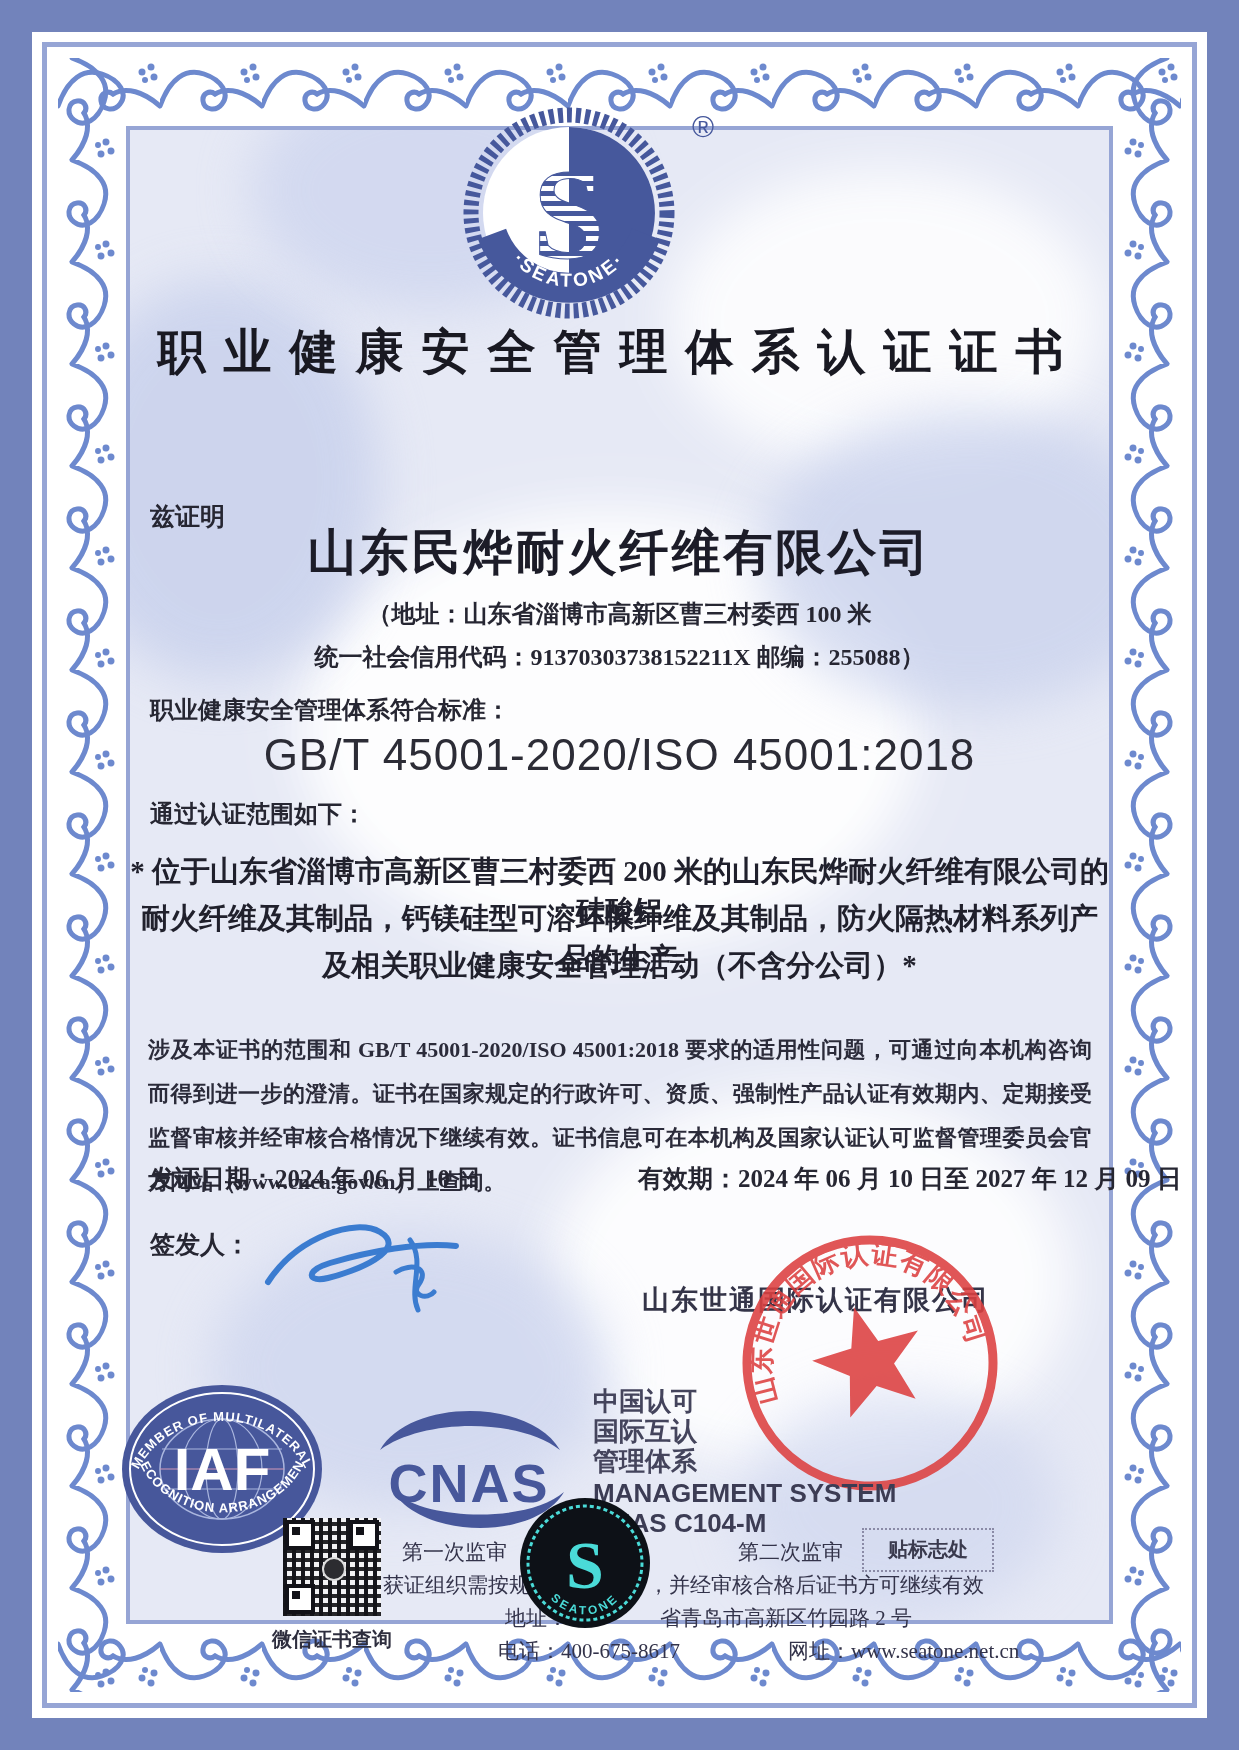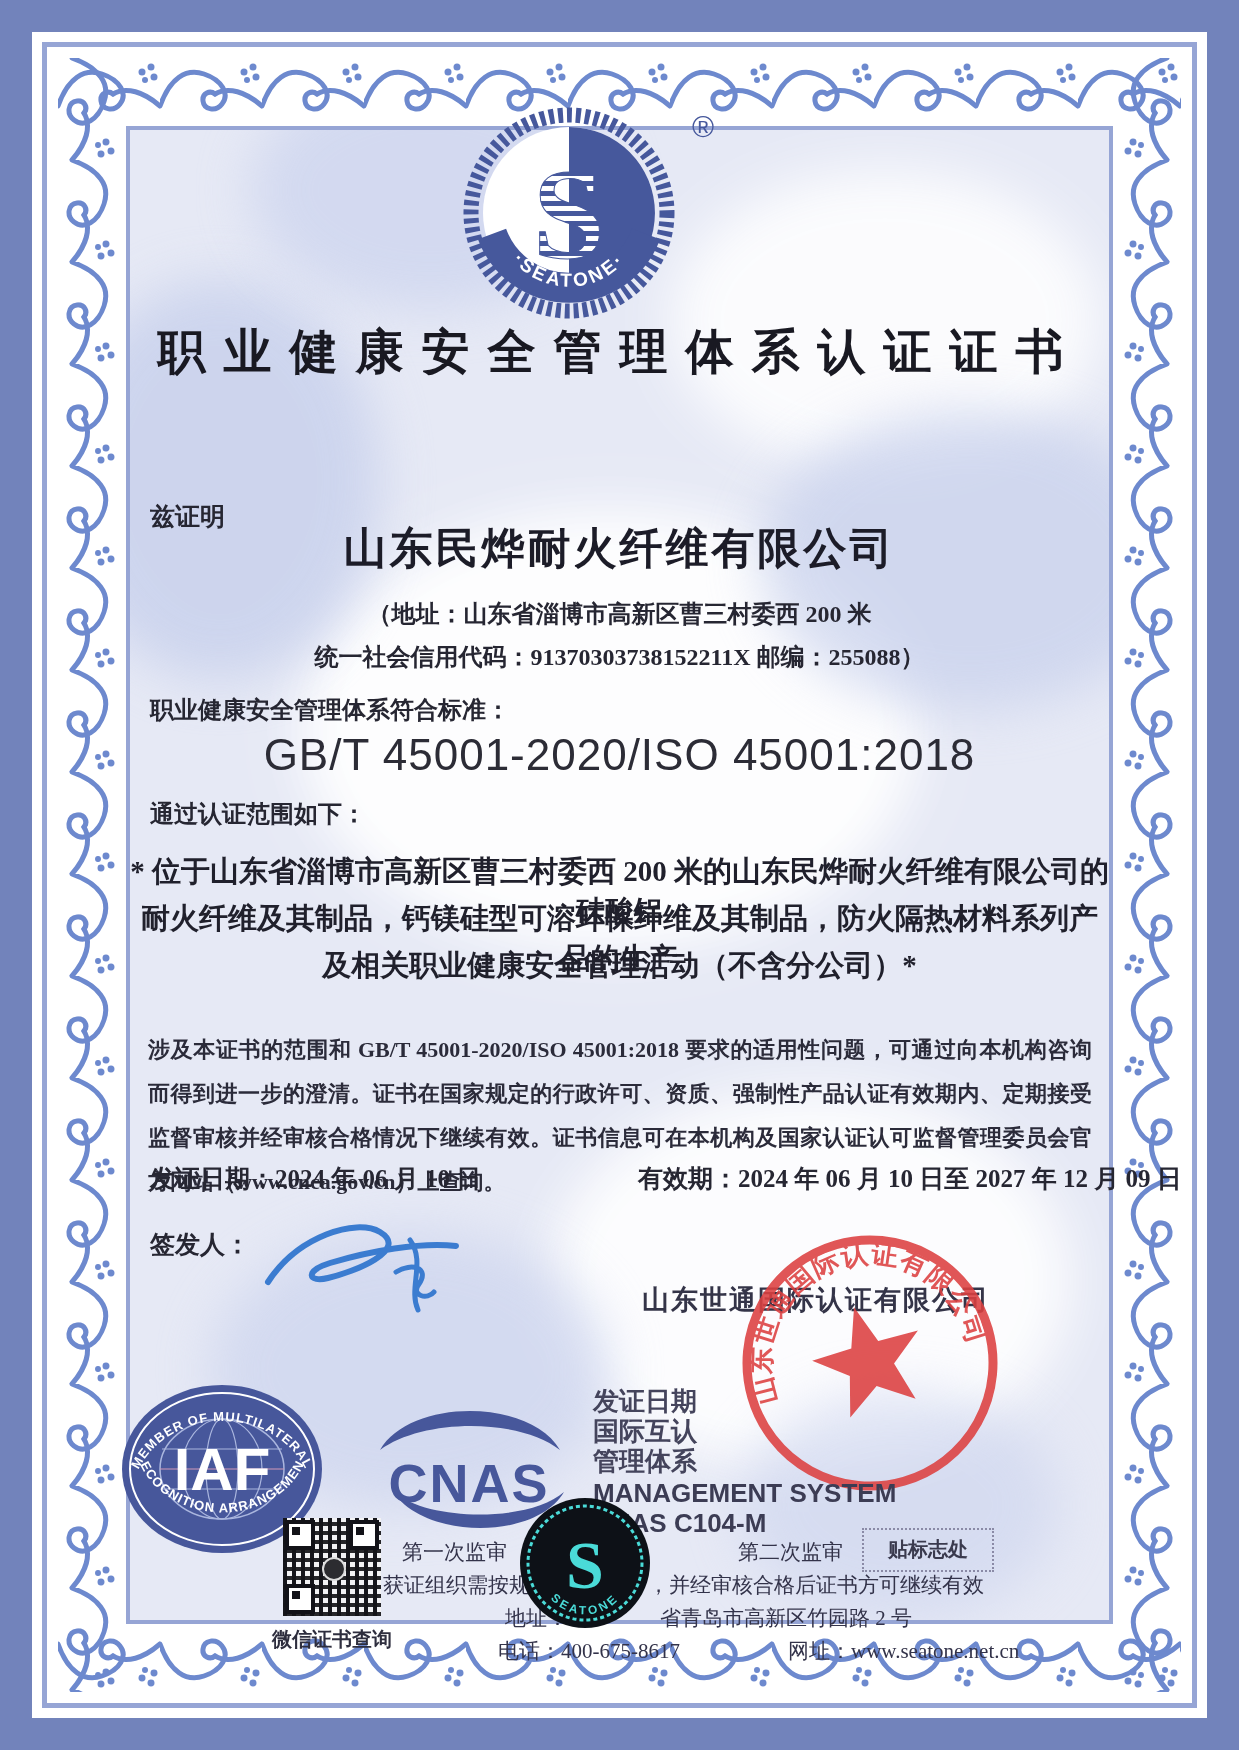--- a/index.html
+++ b/index.html
@@ -20,21 +20,21 @@
                  border:4px solid #96a5d5;background:#e6e9f5;overflow:hidden;}
   .wm{position:absolute;border-radius:50%;filter:blur(26px);}
   
   .abs{position:absolute;}
   .ctr{left:130px;width:979px;text-align:center;}
   .seatone-logo-wrap{left:462px;top:106px;width:215px;height:215px;}
   .registered-mark{left:692px;top:110px;font-size:30px;color:#46589c;font-family:"Liberation Sans",sans-serif;}
   .cert-title{top:320px;font-size:48px;font-weight:700;letter-spacing:18px;color:#191922;}
   .cert-no{top:452px;right:152px;font-size:27px;font-weight:700;color:#1d1d30;}
   .certify{left:150px;top:500px;font-size:25px;font-weight:600;}
-  .company{top:520px;font-size:43px;font-weight:700;letter-spacing:3px;color:#1c1c28;}
+  .company{top:520px;font-size:49px;font-weight:700;letter-spacing:3px;color:#1c1c28;}
   .addr1{top:598px;font-size:24px;font-weight:600;}
   .addr2{top:641px;font-size:24px;font-weight:600;}
   .std-label{left:150px;top:694px;font-size:24px;font-weight:600;text-align:center;}
   .std-value{top:730px;font-size:44px;color:#2c2c36;font-family:"Liberation Sans","DejaVu Sans",sans-serif;letter-spacing:1px;}
   .scope-label{left:150px;top:798px;font-size:24px;font-weight:600;}
   .scope-line{font-size:29px;font-weight:700;color:#20202c;}
   .scope-l1{top:852px;}.scope-l2{top:899px;}.scope-l3{top:946px;}
   .legal{left:148px;top:1028px;width:944px;font-size:22px;font-weight:600;line-height:44px;
          text-align:justify;color:#2b2b3a;}
   .issue-date{left:150px;top:1162px;font-size:25px;font-weight:600;}
@@ -140,21 +140,21 @@
         <textPath href="#seatarc" startOffset="50%" text-anchor="middle">·SEATONE·</textPath>
       </text>
     </svg>
   </div>
   <div class="abs registered-mark">®</div>
 
   <div class="abs ctr cert-title">职业健康安全管理体系认证证书</div>
 
   <div class="abs certify">兹证明</div>
   <div class="abs ctr company">山东民烨耐火纤维有限公司</div>
-  <div class="abs ctr addr1">（地址：山东省淄博市高新区曹三村委西 200 米</div>
+  <div class="abs ctr addr1">（地址：山东省淄博市高新区曹三村委西 100 米</div>
   <div class="abs ctr addr2">统一社会信用代码：91370303738152211X 邮编：255088）</div>
 
   <div class="abs std-label">职业健康安全管理体系符合标准：</div>
   <div class="abs ctr std-value">GB/T 45001-2020/ISO 45001:2018</div>
 
   <div class="abs scope-label">通过认证范围如下：</div>
   <div class="abs ctr scope-line scope-l1">* 位于山东省淄博市高新区曹三村委西 200 米的山东民烨耐火纤维有限公司的硅酸铝</div>
   <div class="abs ctr scope-line scope-l3">及相关职业健康安全管理活动（不含分公司）*</div>
   <div class="abs ctr scope-line scope-l2">耐火纤维及其制品，钙镁硅型可溶环保纤维及其制品，防火隔热材料系列产品的生产</div>
 
@@ -207,21 +207,21 @@
 
   <div class="abs cnas-wrap">
     <svg viewBox="0 0 202 150" width="202" height="150">
       <path d="M12,58 C42,6 162,6 192,58 C152,26 55,26 12,58 Z" fill="#47579b"></path>
       <path d="M25,100 C58,148 168,148 196,100 C162,130 62,130 25,100 Z" fill="#47579b"></path>
       <text x="101" y="110" font-size="54" font-weight="bold" fill="#47579b" text-anchor="middle" letter-spacing="2" font-family="Liberation Sans, sans-serif">CNAS</text>
     </svg>
   </div>
 
   <div class="abs accr-lines">
-    <div>发证日期</div>
+    <div>中国认可</div>
     <div>国际互认</div>
     <div>管理体系</div>
   </div>
   <div class="abs accr-en">MANAGEMENT SYSTEM</div>
   <div class="abs accr-code">CNAS C104-M</div>
 
   <div class="abs qr">
     <div class="qr-f qr-ftl">
         <div class="qr-fd"></div>
       </div>

